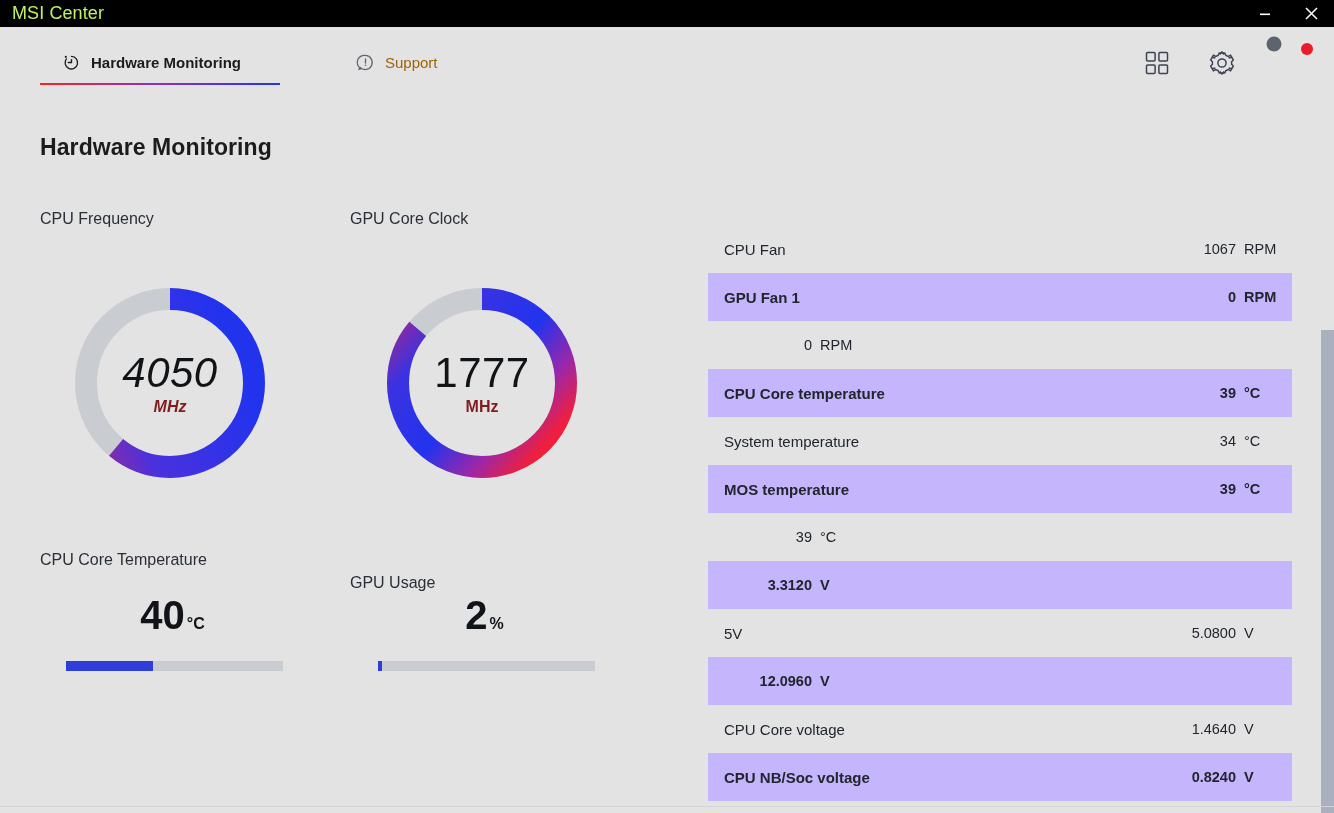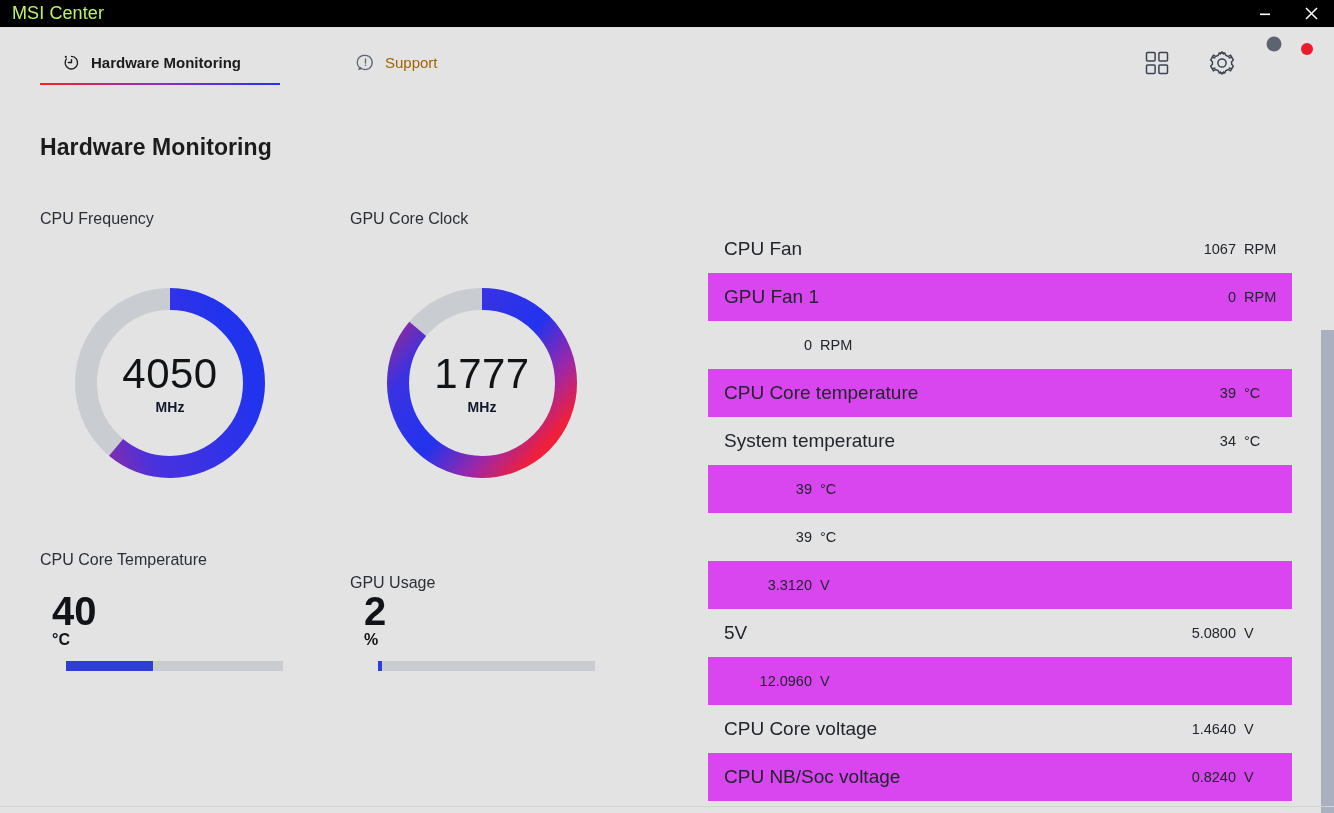--- a/index.html
+++ b/index.html
@@ -99,51 +99,50 @@
     position: absolute; inset: 0;
     display: flex; flex-direction: column;
     align-items: center; justify-content: center;
     pointer-events: none;
   }
   .gauge-value {
     font-size: 42px; font-weight: 400; color: #111417;
     line-height: 1; letter-spacing: .5px;
   }
   .gauge-unit {
-    font-size: 14px; font-weight: bold; color: #0f172a;
+    font-size: 16px; font-weight: bold; color: #7f1d1d;
     margin-top: 5px; line-height: 1;
   }
 
   
   .barblock { position: absolute; width: 245px; }
   .bar-value-row {
     display: flex; align-items: baseline; justify-content: center;
     height: 50px;
-    flex-direction: column;
   }
   .bar-value { font-size: 40px; font-weight: bold; color: #101317; line-height: 1; }
   .bar-unit { font-size: 16px; font-weight: bold; color: #101317; margin-left: 2px; }
   .bar-track {
     position: relative; width: 217px; height: 10px;
     background: #c9ccd1; margin-top: 16px;
   }
   .bar-fill { position: absolute; left: 0; top: 0; height: 10px; background: #2f3ed8; }
 
   
   .sensor-list {
     position: absolute; left: 708px; top: 225px;
     width: 584px;
   }
   .sensor-row {
     position: relative; height: 48px;
     display: flex; align-items: center;
     padding: 0 18px 0 16px;
   }
-  .sensor-row.alt { background: #d946ef; }
-  .sensor-name { font-size: 19px; color: #21262e; flex: 1; }
+  .sensor-row.alt { background: #c4b5fd; font-weight: bold; }
+  .sensor-name { font-size: 15px; color: #21262e; flex: 1; }
   .sensor-value {
     font-size: 14.5px; color: #21262e;
     width: 88px; text-align: right;
   }
   .sensor-unit {
     font-size: 14.5px; color: #21262e;
     width: 38px; text-align: left; padding-left: 8px;
   }
 
   
@@ -238,21 +237,21 @@
       <span class="avatar"></span>
       <span class="avatar-badge"></span>
     </span>
   </div>
 </div>
 
 <div class="page-title">Hardware Monitoring</div>
 
 <div class="metric-label" style="left:40px; top:210px;">CPU Frequency</div>
 
-<div class="gauge" style="left:70px; top:283px;">
+<div class="gauge" style="left:70px; top:283px;font-style:italic;">
   <svg width="200" height="200" viewBox="0 0 200 200">
     <defs>
       <linearGradient id="grad-cpu" x1="0" y1="1" x2="1" y2="0">
         <stop offset="0%" stop-color="#a32a8e"></stop>
         <stop offset="22%" stop-color="#5a2fd0"></stop>
         <stop offset="55%" stop-color="#2233ee"></stop>
         <stop offset="100%" stop-color="#3a2fd8"></stop>
       </linearGradient>
       <linearGradient id="grad-cpu2" x1="0" y1="0" x2="0.4" y2="1">
         <stop offset="0%" stop-color="#a32a8e"></stop>
@@ -334,20 +333,21 @@
       <span class="sensor-name">CPU Core temperature</span>
       <span class="sensor-value">39</span>
       <span class="sensor-unit">°C</span>
     </div>
     <div class="sensor-row">
       <span class="sensor-name">System temperature</span>
       <span class="sensor-value">34</span>
       <span class="sensor-unit">°C</span>
     </div>
     <div class="sensor-row alt">
+      <span class="sensor-name">MOS temperature</span>
       <span class="sensor-value">39</span>
       <span class="sensor-unit">°C</span>
     </div>
     <div class="sensor-row">
       <span class="sensor-value">39</span>
       <span class="sensor-unit">°C</span>
     </div>
     <div class="sensor-row alt">
       <span class="sensor-value">3.3120</span>
       <span class="sensor-unit">V</span>

